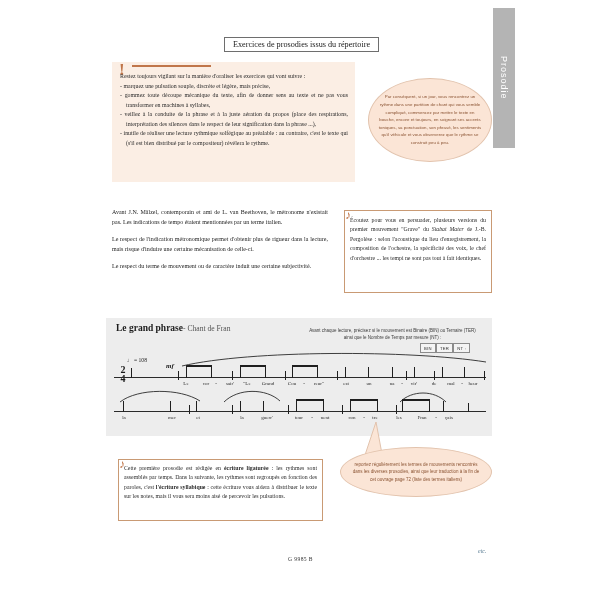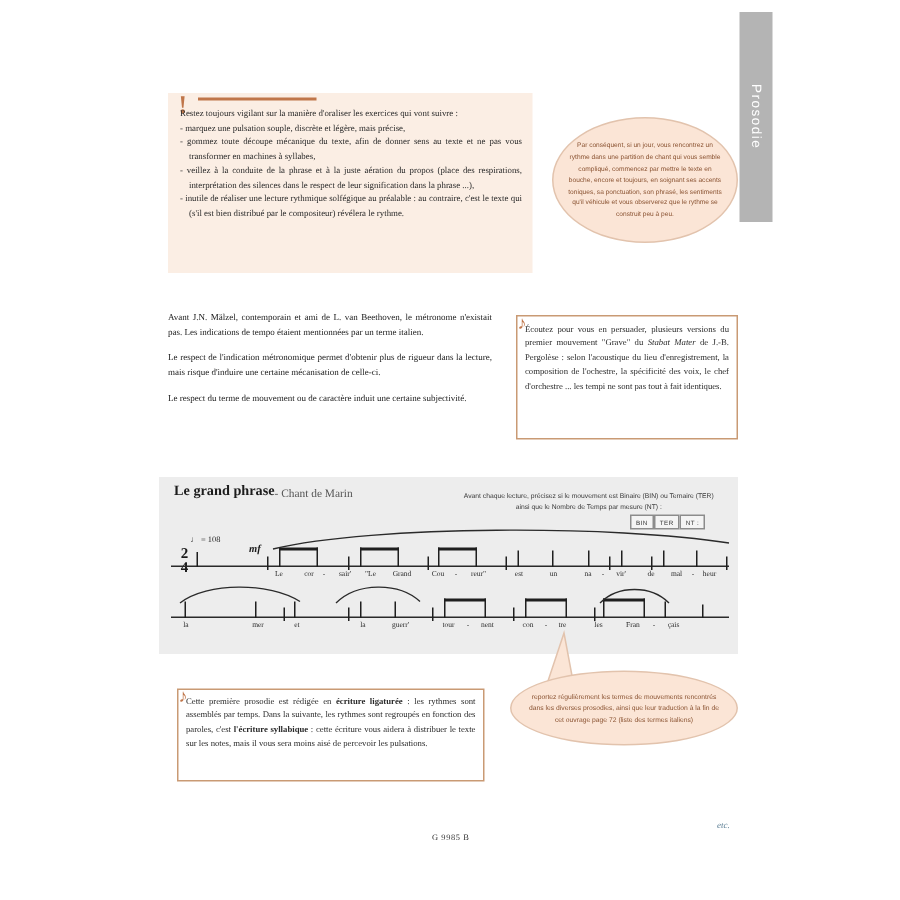--- a/index.html
+++ b/index.html
@@ -277,20 +277,21 @@
   }
 </style>
 </head>
 <body>
 
 <div class="page">
 
   <div class="side-band"></div>
   <div class="side-band-label">Prosodie</div>
 
+  <div class="title-box">Exercices de prosodies issus du répertoire</div>
 
   <div class="warn-block"></div>
   <div class="warn-rule"></div>
   <div class="bang">!</div>
   <div class="warn-text">
     <p>Restez toujours vigilant sur la manière d'oraliser les exercices qui vont suivre :</p>
     <p class="ind">- marquez une pulsation souple, discrète et légère, mais précise,</p>
     <p class="ind">- gommez toute découpe mécanique du texte, afin de donner sens au texte et ne pas vous transformer en machines à syllabes,</p>
     <p class="ind">- veillez à la conduite de la phrase et à la juste aération du propos (place des respirations, interprétation des silences dans le respect de leur signification dans la phrase ...),</p>
     <p class="ind">- inutile de réaliser une lecture rythmique solfégique au préalable : au contraire, c'est le texte qui (s'il est bien distribué par le compositeur) révélera le rythme.</p>
@@ -307,21 +308,21 @@
   </div>
 
   <div class="perg-box"></div>
   <div class="note-icon" style="left:345px; top:209px;">♪</div>
   <div class="perg-text">
     <span>Écoutez pour vous en persuader, plusieurs versions du premier mouvement "Grave" du </span><i>Stabat Mater</i><span> de J.-B. Pergolèse : selon l'acoustique du lieu d'enregistrement, la composition de l'ochestre, la spécificité des voix, le chef d'orchestre ... les tempi ne sont pas tout à fait identiques.</span>
   </div>
 
   <div class="score-panel"></div>
   <div class="score-title">Le grand phrase</div>
-  <div class="score-sub">- Chant de Marin</div>
+  <div class="score-sub">- Chant de Fran</div>
   <div class="score-instr">Avant chaque lecture, précisez si le mouvement est Binaire (BIN) ou Ternaire (TER) ainsi que le Nombre de Temps par mesure (NT) :</div>
 
   <div class="btn-row">
     <div class="btn-cell">BIN</div>
     <div class="btn-cell">TER</div>
     <div class="btn-cell">NT :</div>
   </div>
 
   <div class="tempo" style="left:127px; top:357px;">♩ = 108</div>
   <div class="timesig" style="left:118px; top:366px; width:10px;">

